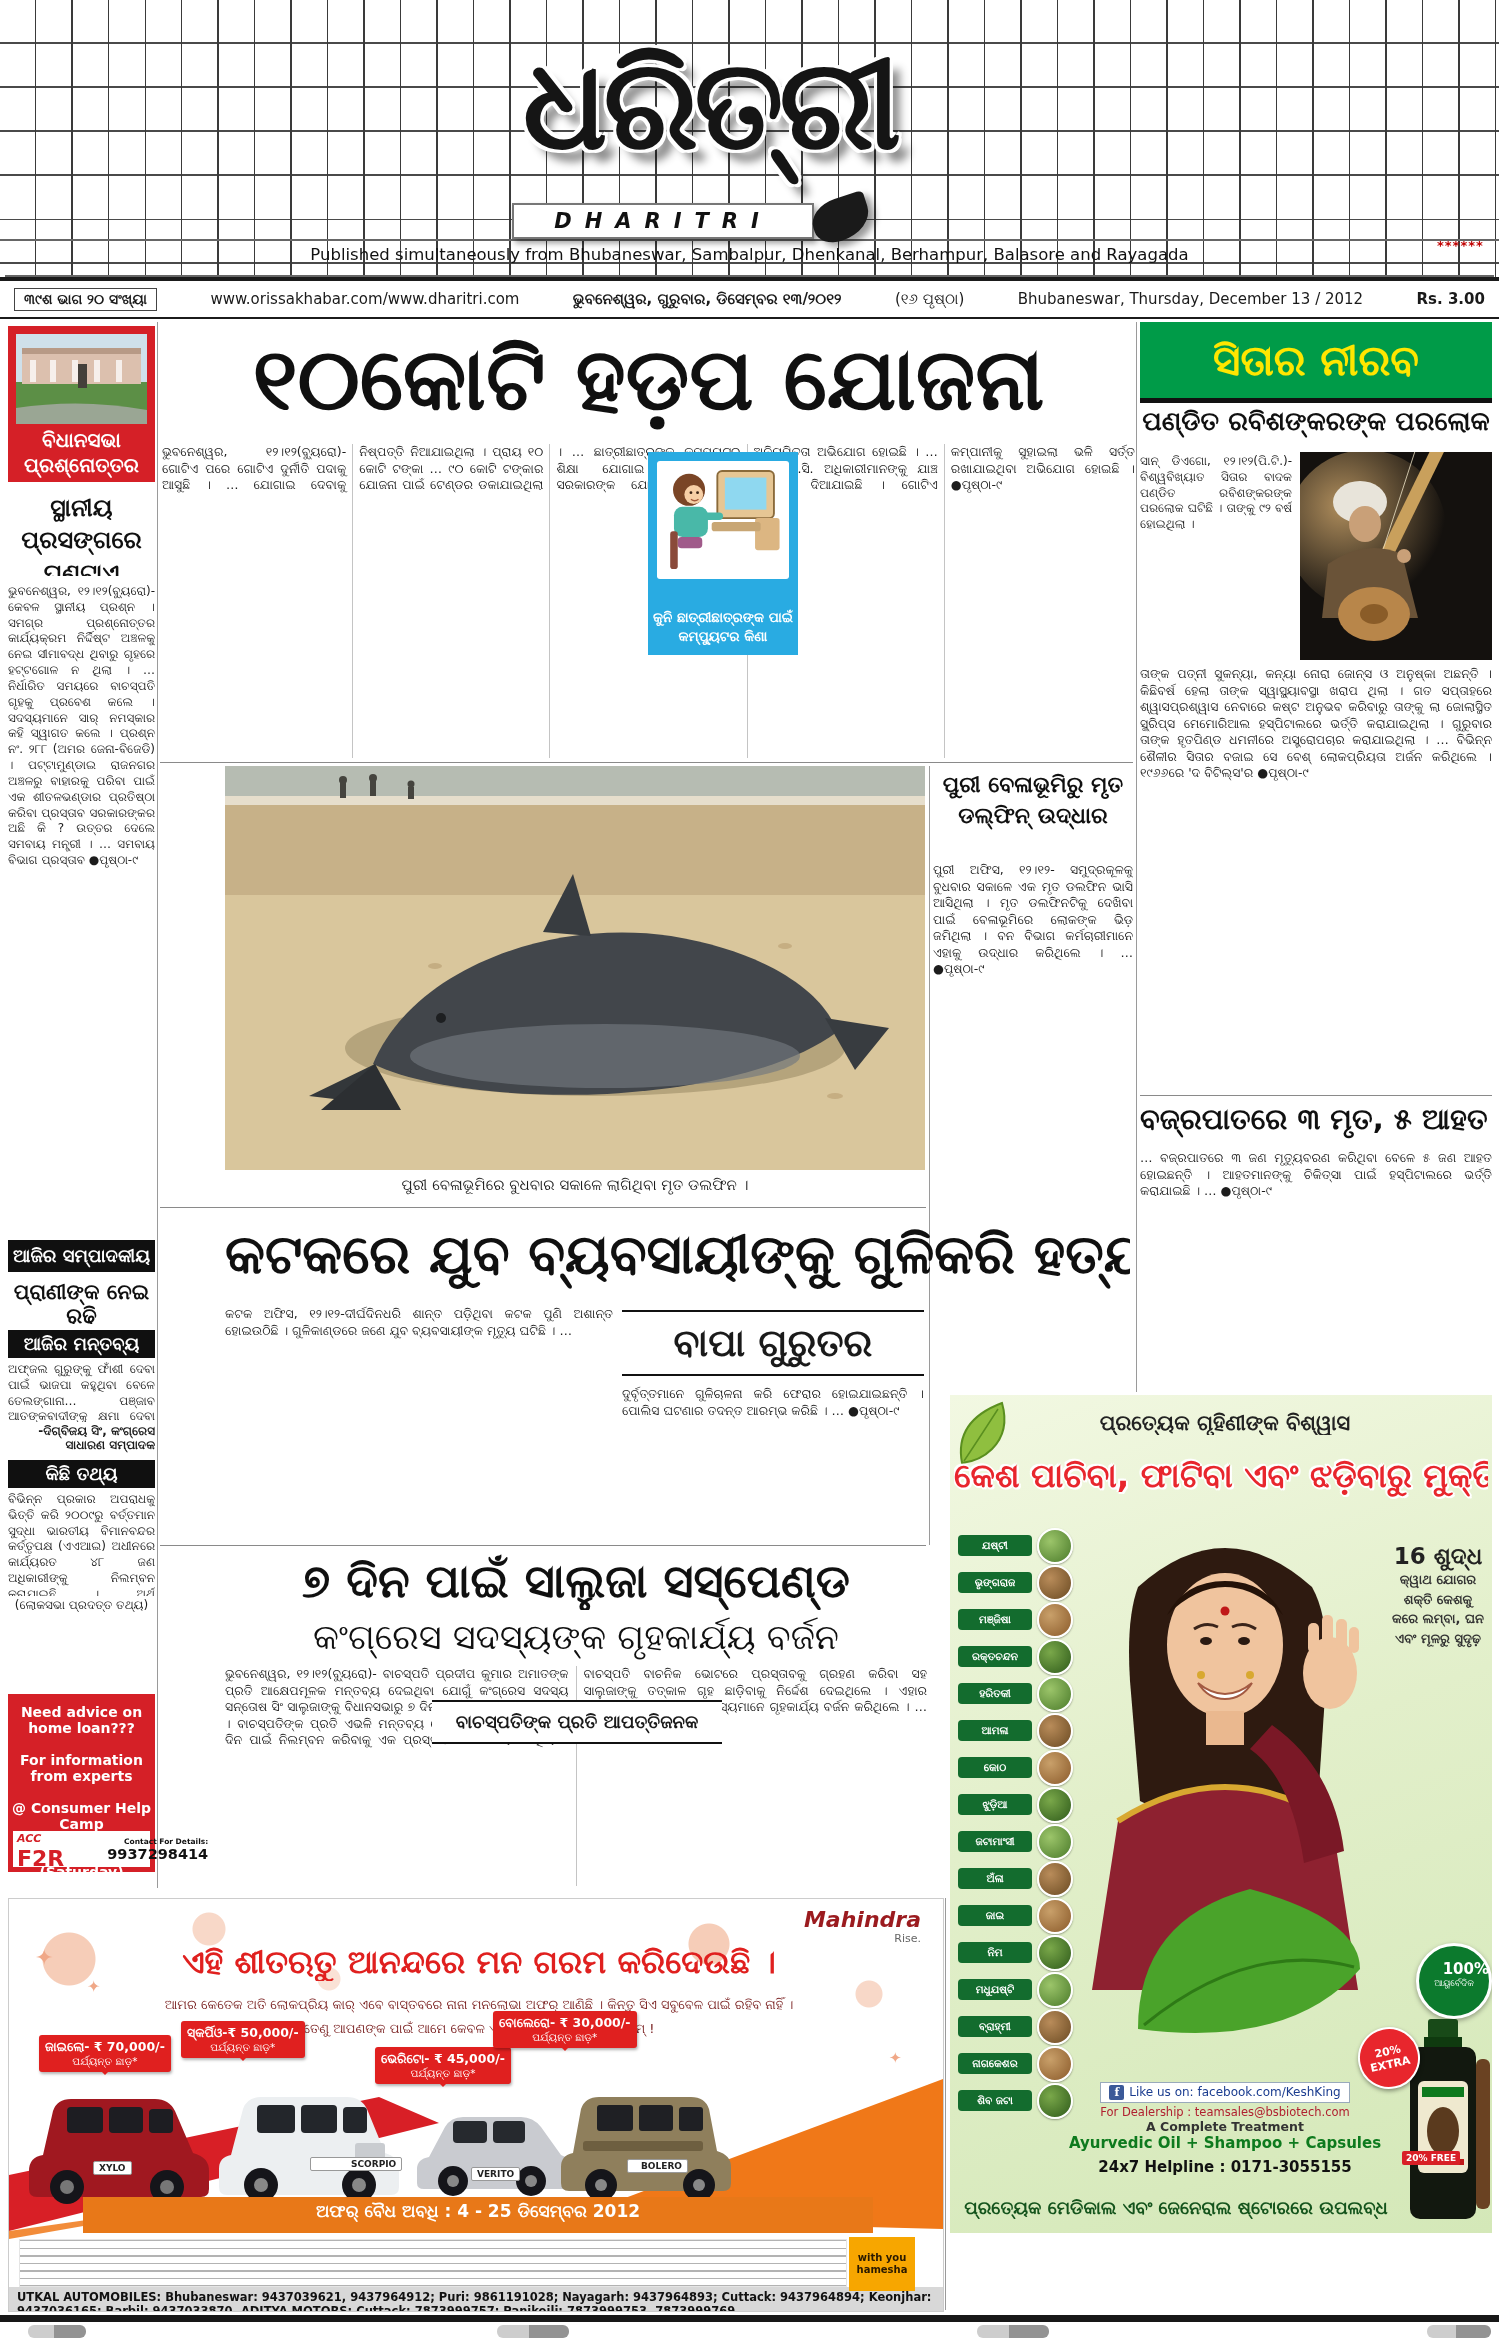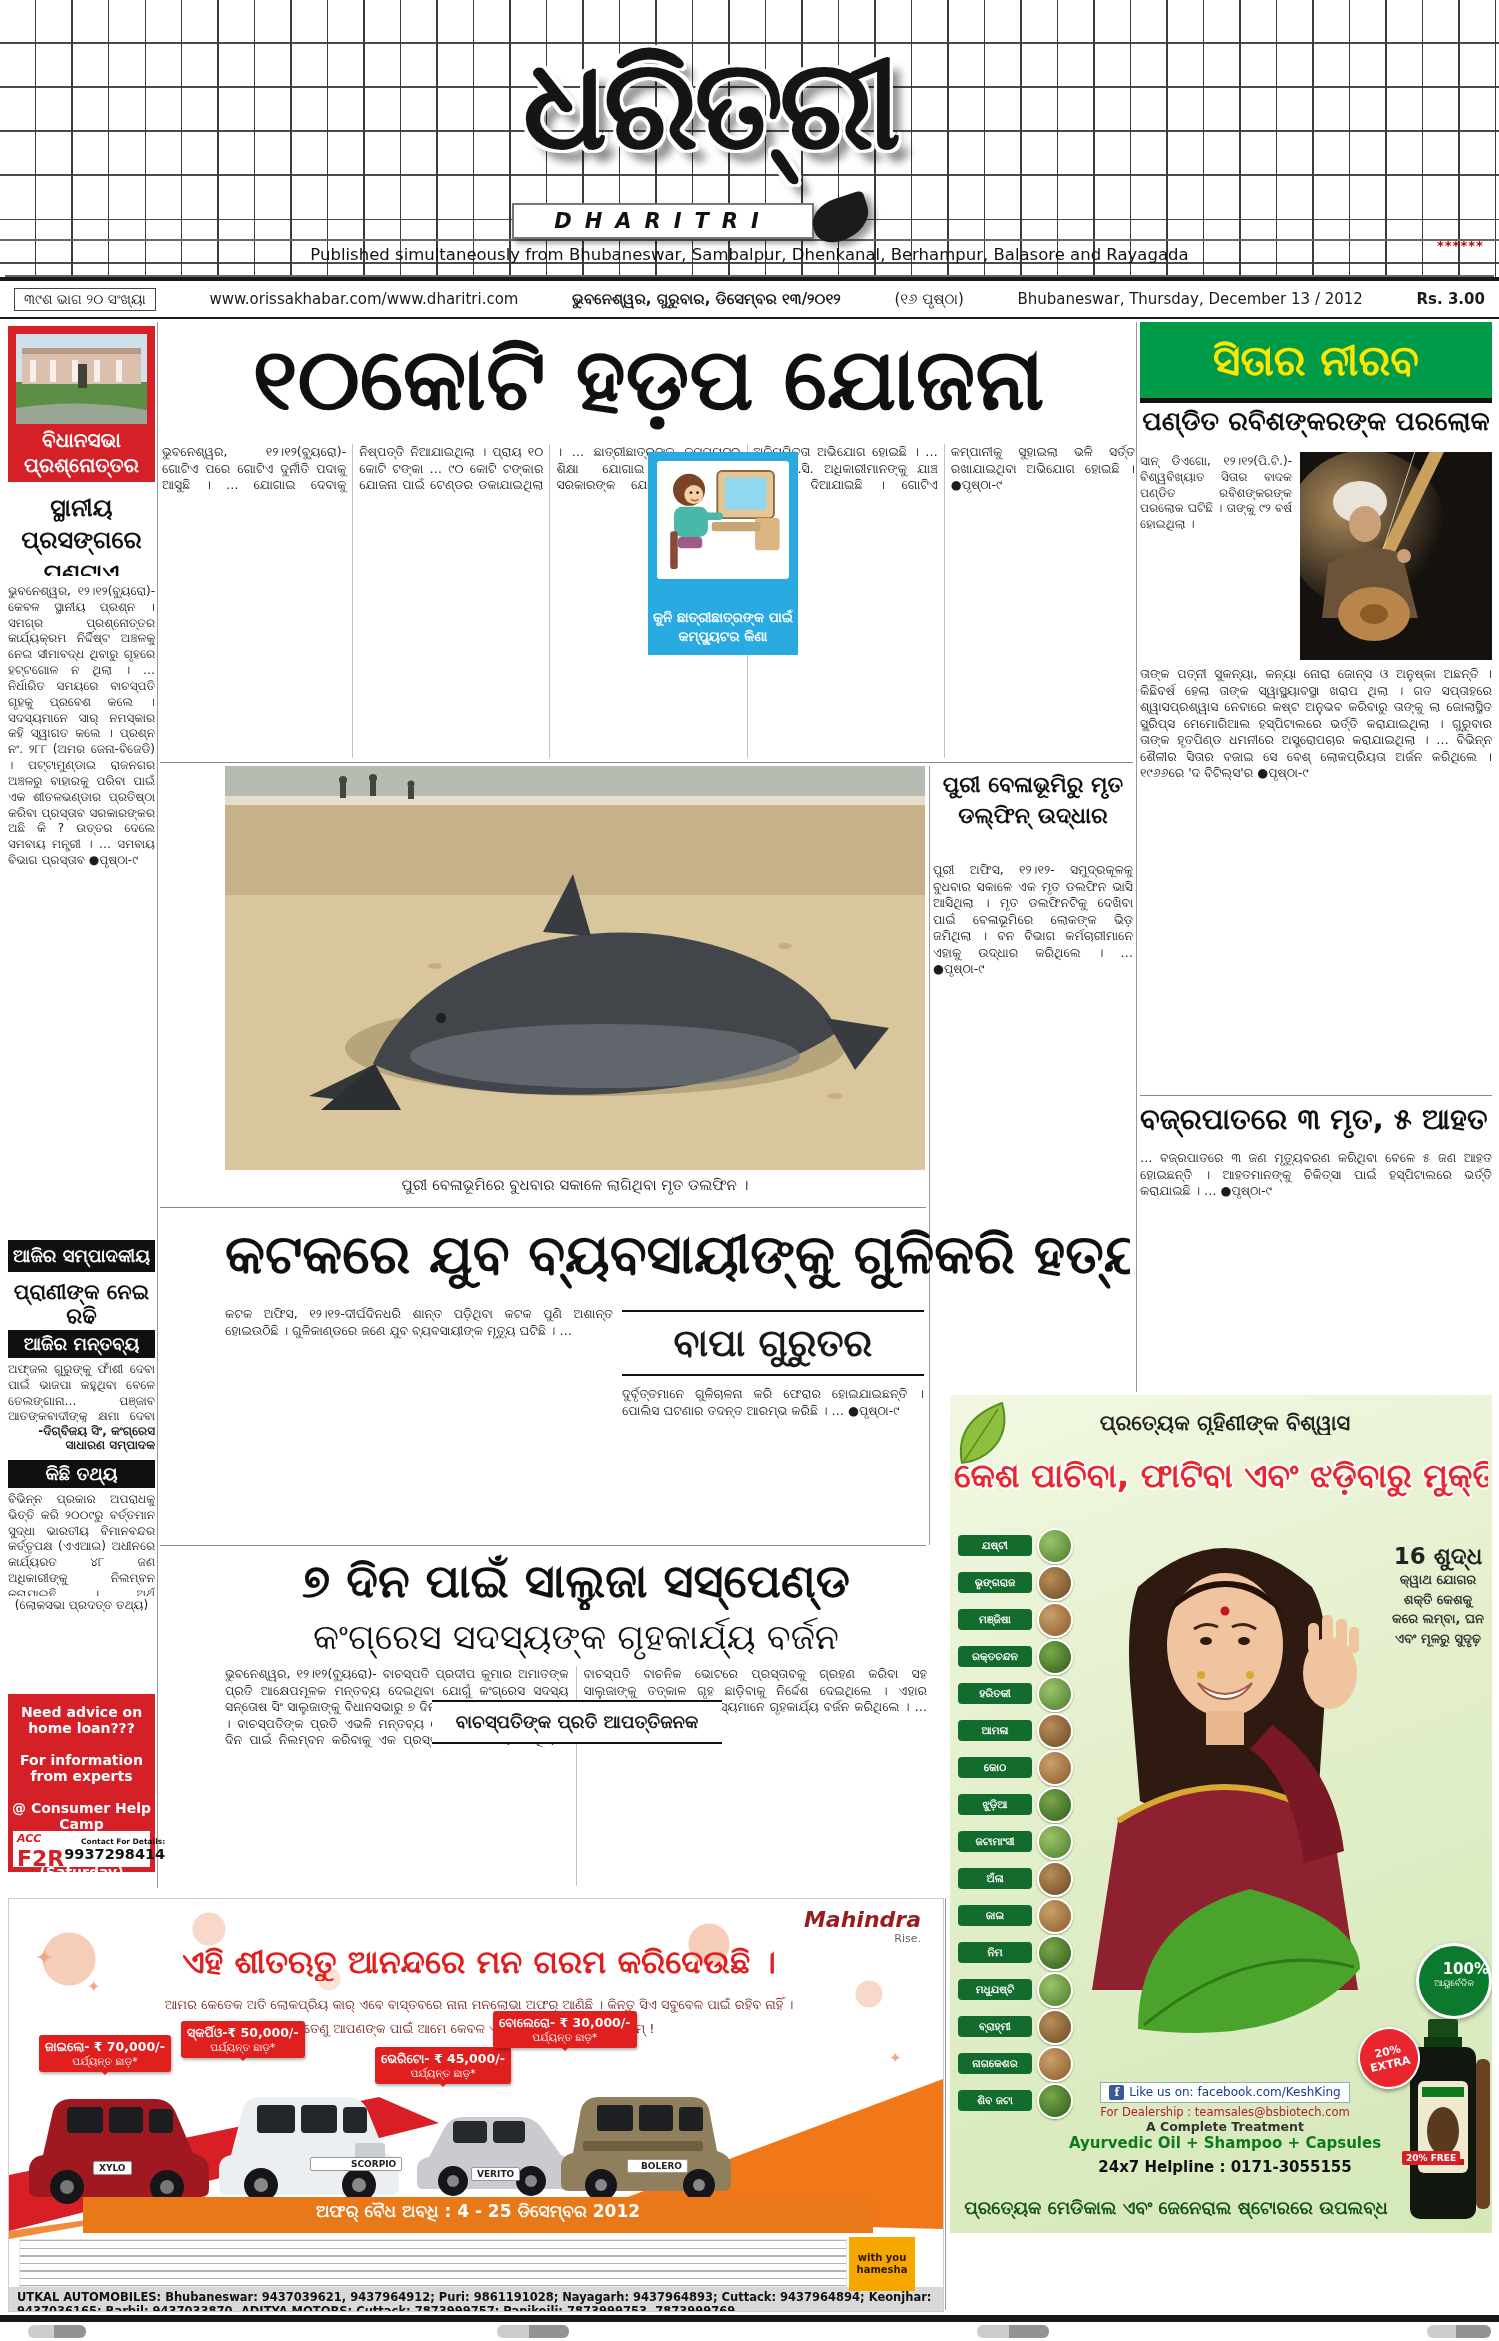--- a/index.html
+++ b/index.html
@@ -29,21 +29,21 @@
     background:#fff;border:2px solid #777;color:#111;font-weight:bold;font-style:italic;
     font-size:21px;letter-spacing:13px;text-align:center;line-height:32px;
     box-shadow:3px 4px 6px rgba(0,0,0,.4);
   }
   .datebar{
     border-top:4px solid #1b1b1b;border-bottom:2px solid #1b1b1b;
     box-shadow:0 -7px 0 -5px #666;
     display:flex;align-items:center;justify-content:space-between;
     padding:0 14px;font-size:15px;background:#fff;
   }
-  .vol-box{border:1px solid #444;padding:2px 9px;font-weight:normal;font-size:14px;}
+  .vol-box{border:1px solid #444;padding:2px 9px;font-weight:bold;font-size:14px;}
   
   .vr{background:#9a9a9a;width:1px;}
   .hrule{background:#8a8a8a;height:1px;}
   
   .blk{background:#101010;color:#fff;font-weight:bold;text-align:center;font-size:18px;
        display:flex;align-items:center;justify-content:center;overflow:hidden;}
   
   .redbox{background:#d52027;color:#fff;}
   
   .greenbox{background:#009b48;border-bottom:5px solid #111;color:#ffe600;
@@ -176,21 +176,21 @@
 <div class="abs redbox" style="left:8px;top:1694px;width:147px;height:178px;">
   <div class="loanline" style="padding-top:10px;">Need advice on home loan???</div>
   <div class="loanline" style="padding-top:16px;">For information from experts</div>
   <div class="loanline" style="padding-top:16px;">@ Consumer Help Camp</div>
   <div class="loanline" style="padding-top:16px;">on 15th Dec (Saturday)</div>
   <div class="loanfoot">
     <span style="color:#d52027;font-weight:bold;">
       <span style="font-style:italic;font-size:11px;">ACC</span>
       <span style="font-size:22px;">F2R</span>
     </span>
-    <span style="text-align:right;color:#111;">
+    <span style="text-align:right;color:#111;margin-left:43px;">
       <div style="font-size:7.5px;font-weight:bold;">Contact For Details:</div>
       <div style="font-size:14.5px;font-weight:bold;">9937298414</div>
     </span>
   </div>
 </div>
 
 <div class="abs hl center nowrap" style="left:162px;top:326px;width:973px;height:106px;font-size:86px;line-height:106px;">୧୦କୋଟି ହଡ଼ପ ଯୋଜନା</div>
 <div class="abs txt cols5" style="left:162px;top:444px;width:973px;height:314px;font-size:12.5px;">ଭୁବନେଶ୍ୱର, ୧୨।୧୨(ବ୍ୟୁରୋ)- ଗୋଟିଏ ପରେ ଗୋଟିଏ ଦୁର୍ନୀତି ପଦାକୁ ଆସୁଛି । … ଯୋଗାଇ ଦେବାକୁ ନିଷ୍ପତ୍ତି ନିଆଯାଇଥିଲା । ପ୍ରାୟ ୧୦ କୋଟି ଟଙ୍କା … ୯୦ କୋଟି ଟଙ୍କାର ଯୋଜନା ପାଇଁ ଟେଣ୍ଡର ଡକାଯାଇଥିଲା । … ଛାତ୍ରୀଛାତ୍ରଙ୍କୁ କମ୍ପ୍ୟୁଟର ଶିକ୍ଷା ଯୋଗାଇ ଦେବା ପାଇଁ ସରକାରଙ୍କ ଯୋଜନାରେ ବ୍ୟାପକ ଅନିୟମିତତା ଅଭିଯୋଗ ହୋଇଛି । … ଏନ୍.ଆଇ.ସି. ଅଧିକାରୀମାନଙ୍କୁ ଯାଞ୍ଚ ଦାୟିତ୍ୱ ଦିଆଯାଇଛି । ଗୋଟିଏ କମ୍ପାନୀକୁ ସୁହାଇଲା ଭଳି ସର୍ତ୍ତ ରଖାଯାଇଥିବା ଅଭିଯୋଗ ହୋଇଛି । ●ପୃଷ୍ଠା-୯</div>
 
 <div class="abs bluebox" style="left:648px;top:452px;width:150px;height:203px;z-index:3;">

